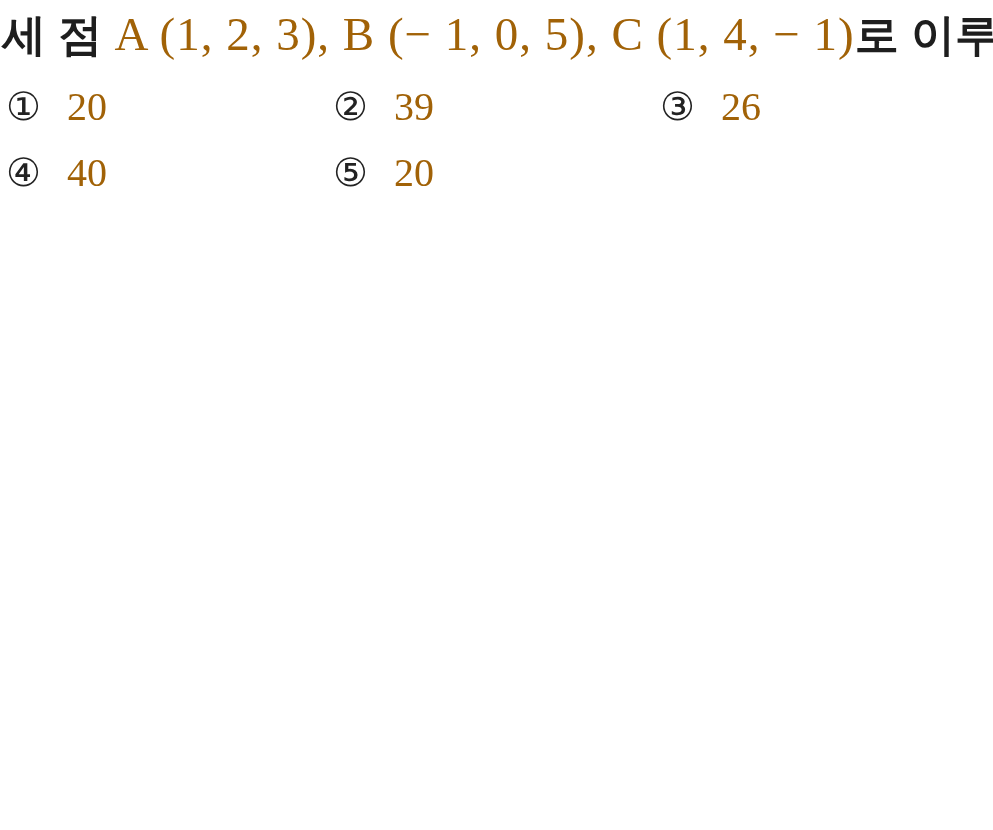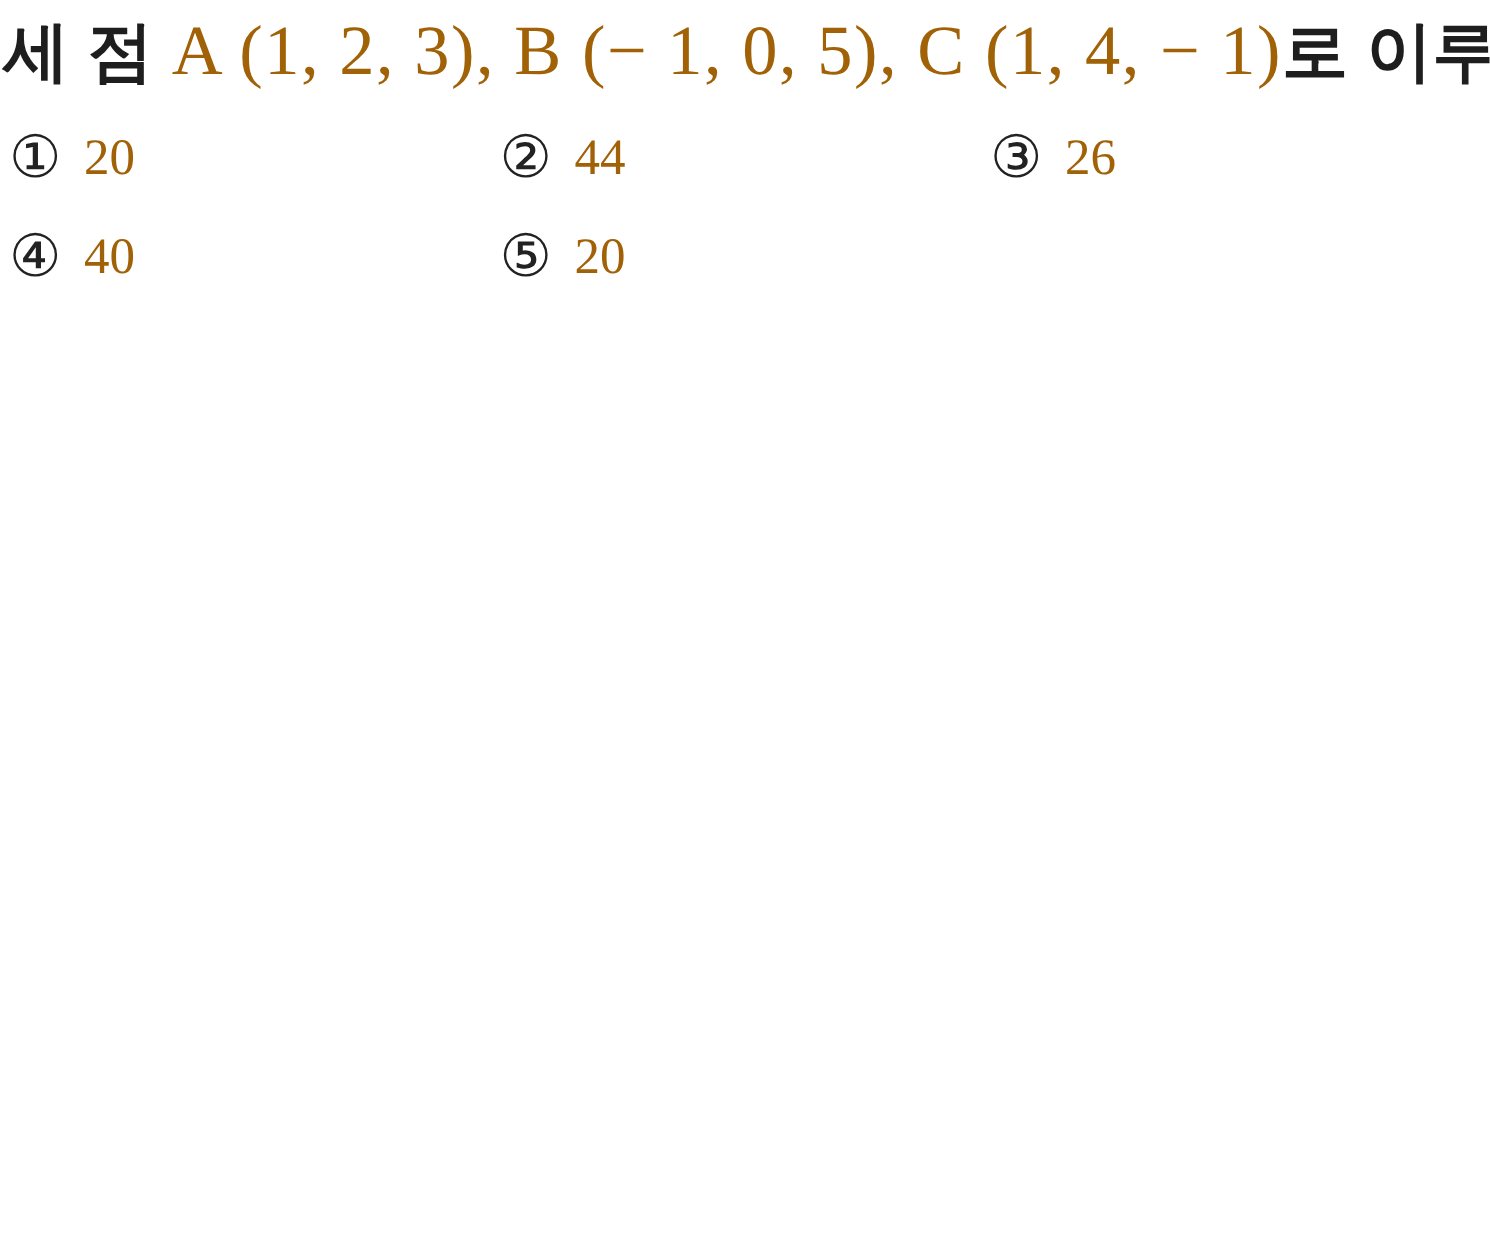--- a/index.html
+++ b/index.html
@@ -52,22 +52,22 @@
     align-items: center;
     line-height: 48px;
     white-space: nowrap;
   }
   .opt-marker {
     font-family: "DejaVu Sans", sans-serif;
     font-size: 39px;
     color: #222222;
   }
   .opt-value {
-    margin-left: 15px;
-    font-size: 34px;
+    margin-left: 26px;
+    font-size: 40px;
     letter-spacing: 0;
     font-family: Liberation Serif, serif;
   }
   .answer {
     margin: 0;
     margin-top: 78px;
     padding-left: 4px;
     font-family: "Liberation Sans", "DejaVu Sans", sans-serif;
     font-weight: 700;
     font-size: 42px;
@@ -93,21 +93,21 @@
   <p class="qline"><span class="kr">세 점 </span><span class="math">A (1, 2, 3), B (− 1, 0, 5), C (1, 4, − 1)</span><span class="kr">로 이루어진</span></p>
 
 
   <div class="options">
     <div class="option">
       <span class="opt-marker">①</span>
       <span class="opt-value math">20</span>
     </div>
     <div class="option">
       <span class="opt-marker">②</span>
-      <span class="opt-value math">44</span>
+      <span class="opt-value math">39</span>
     </div>
     <div class="option">
       <span class="opt-marker">③</span>
       <span class="opt-value math">26</span>
     </div>
     <div class="option">
       <span class="opt-marker">④</span>
       <span class="opt-value math">40</span>
     </div>
     <div class="option">

